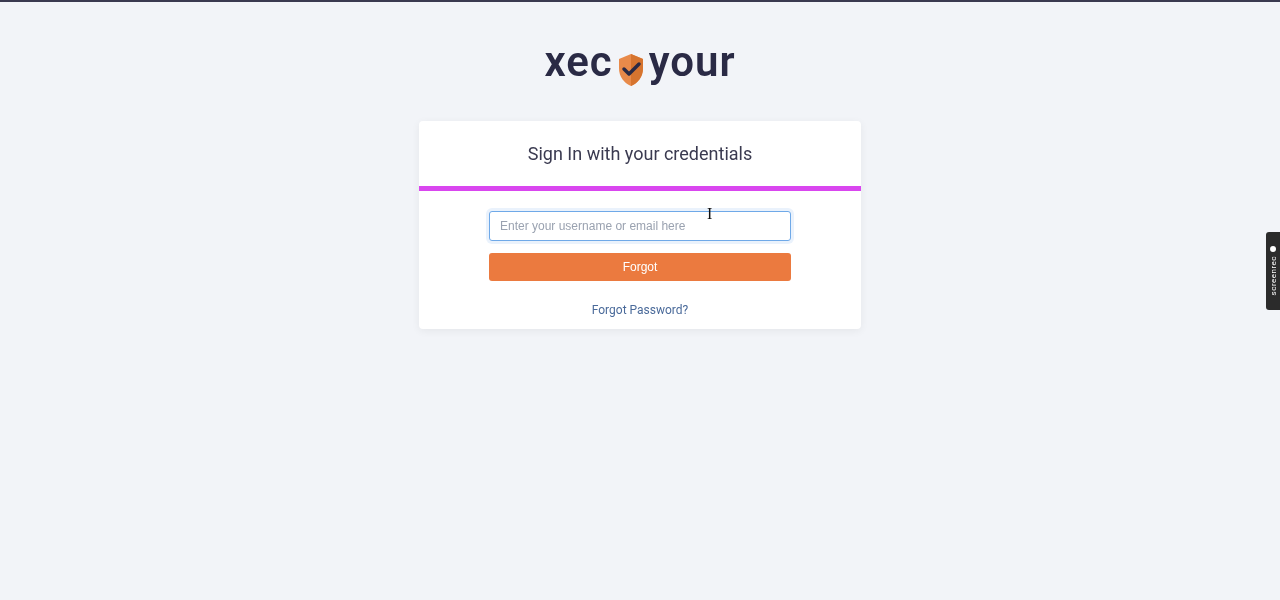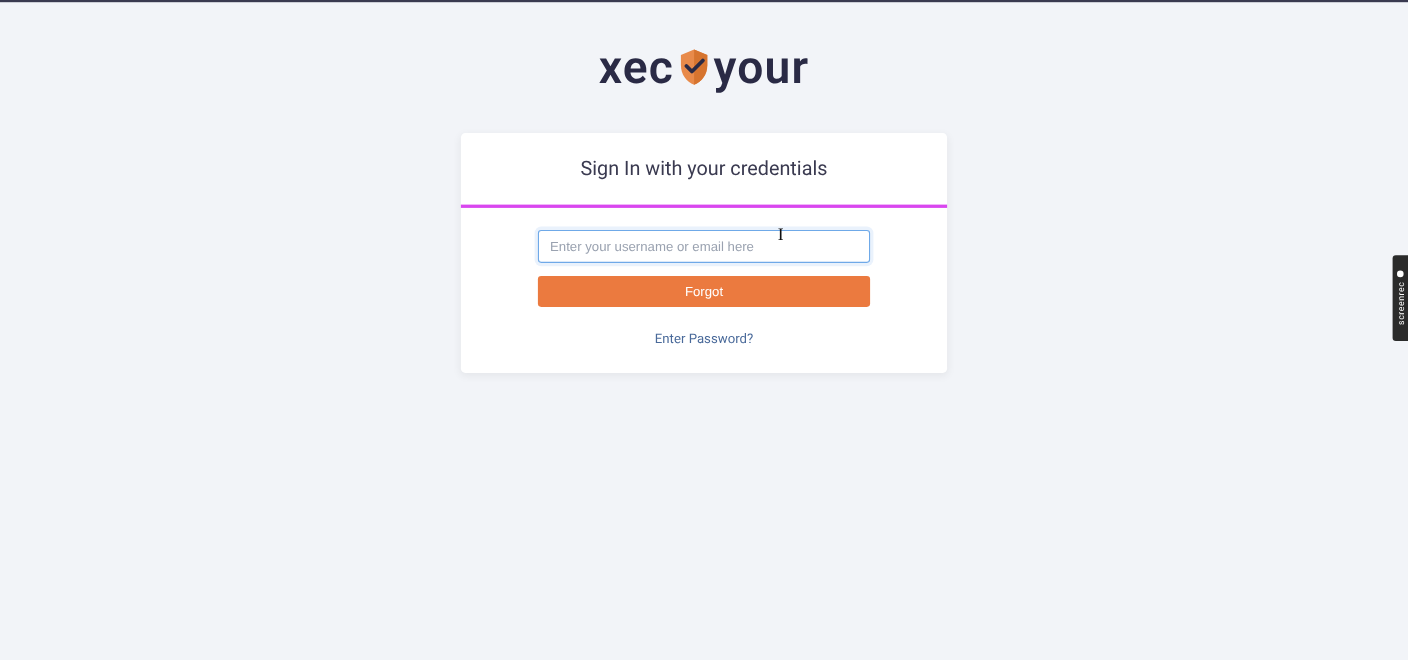--- a/index.html
+++ b/index.html
@@ -18,21 +18,21 @@
     }
     .container {
       display: flex;
       flex-direction: column;
       align-items: center;
       width: 100%;
       padding-top: 35px;
     }
     .logo {
       display: flex;
-      align-items: flex-start;
+      align-items: flex-end;
       justify-content: center;
       margin-bottom: 35px;
       letter-spacing: 1px;
     }
     .logo-text {
       font-size: 42px;
       font-weight: 600;
       color: #2a2a45;
     }
     .logo-shield {
@@ -44,29 +44,29 @@
     }
     .card {
       background: #ffffff;
       width: 442px;
       border-radius: 4px;
       box-shadow: 0 2px 8px rgba(0,0,0,0.06);
     }
     .card-header {
       padding: 22px 20px;
       text-align: center;
-      border-bottom: 3px solid #d946ef;
+      border-bottom: 5px solid #d946ef;
     }
     .card-title {
       font-size: 18px;
       font-weight: 400;
       color: #3a3a50;
     }
     .card-body {
-      padding: 20px 70px 24px;
+      padding: 20px 70px 12px;
       display: flex;
       flex-direction: column;
       align-items: stretch;
     }
     .input-field {
       width: 100%;
       height: 30px;
       padding: 6px 10px;
       font-size: 12px;
       border: 1px solid #6fa9e8;
@@ -151,21 +151,21 @@
     <span class="logo-text">your</span>
   </div>
 
   <div class="card">
     <div class="card-header">
       <div class="card-title">Sign In with your credentials</div>
     </div>
     <div class="card-body">
       <input type="text" class="input-field" placeholder="Enter your username or email here" style="">
       <button class="login-btn">Forgot</button>
-      <a class="forgot-link">Enter Password?</a>
+      <a class="forgot-link">Forgot Password?</a>
     </div>
   </div>
 </div>
 
 <div class="side-widget">
   <div class="side-widget-dot"></div>
   <div class="side-widget-text">screenrec</div>
 </div>
 
 <div class="cursor-caret">I</div>

